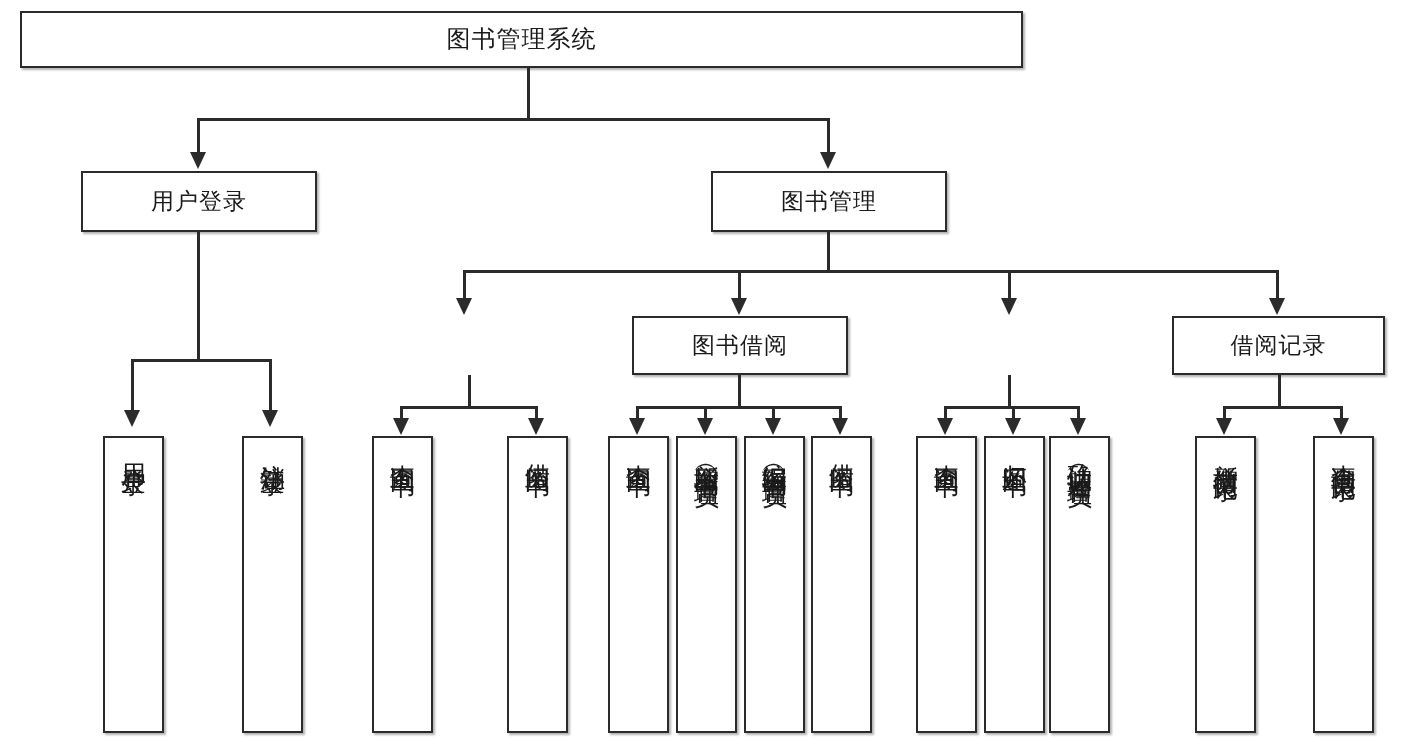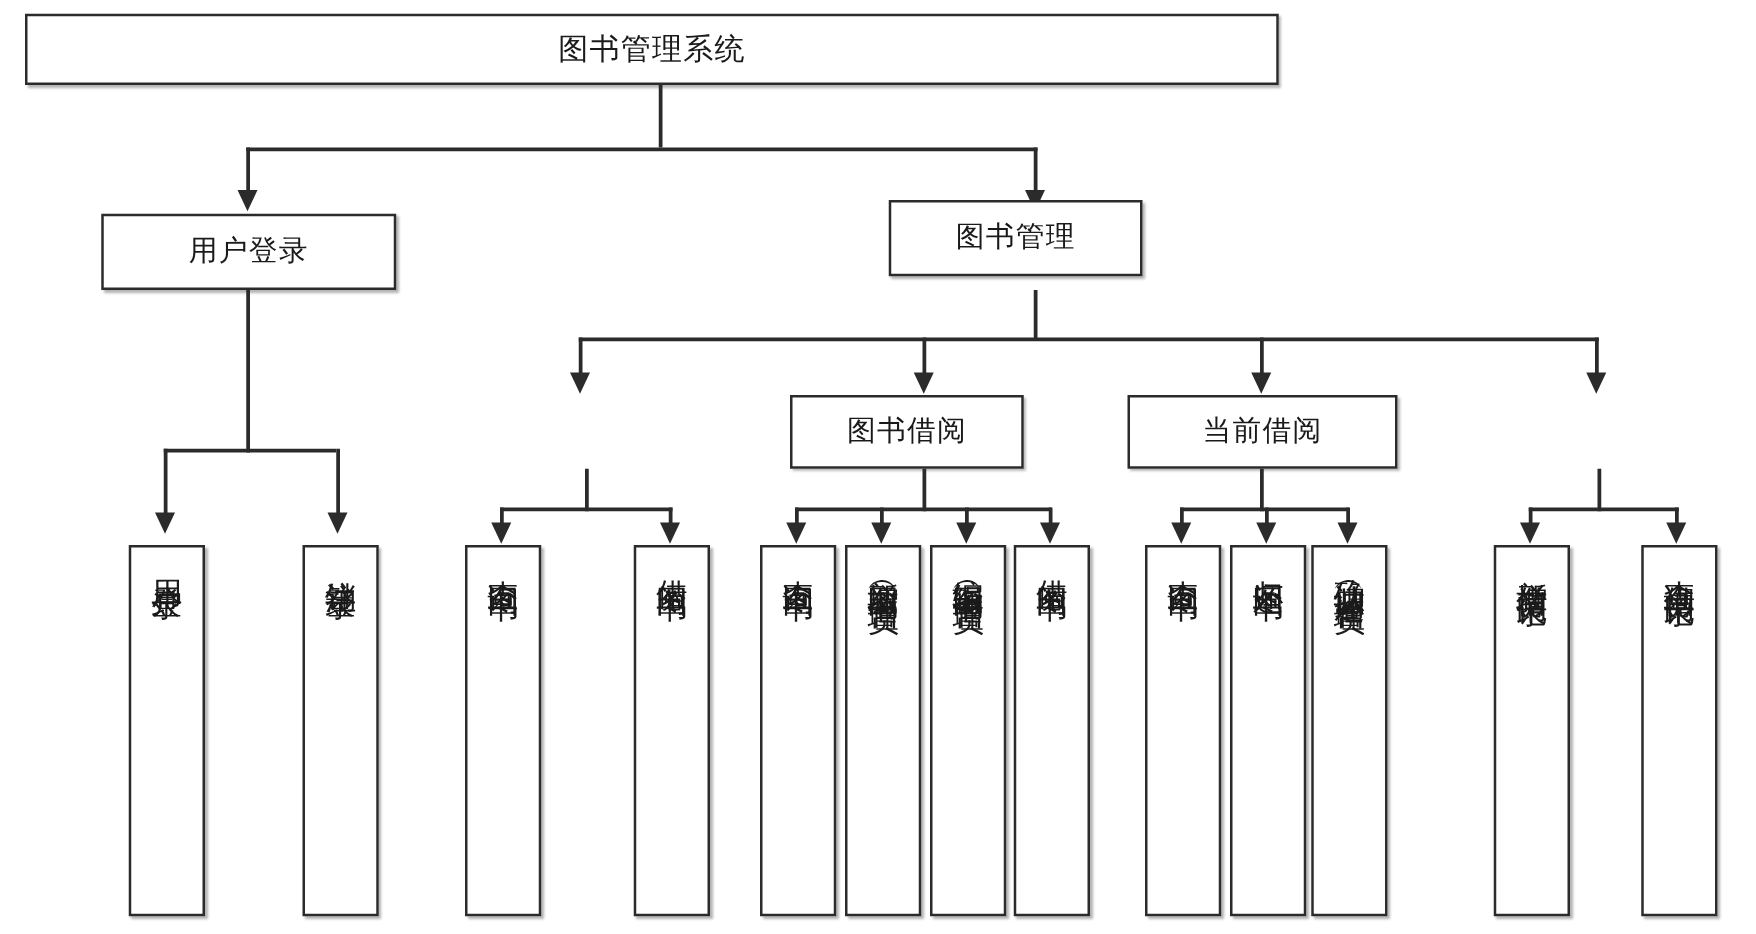--- a/index.html
+++ b/index.html
@@ -95,21 +95,21 @@
   <div class="edge v" style="left:197px; top:118px; width:3px; height:35px;"></div>
   <div class="arrow" style="left:190px; top:152px;"></div>
 
   <div class="edge v" style="left:827px; top:118px; width:3px; height:35px;"></div>
   <div class="arrow" style="left:820px; top:152px;"></div>
 
   <div class="node node-h" style="left:81px; top:171px; width:236px; height:61px;">
     <span>用户登录</span>
   </div>
 
-  <div class="node node-h" style="left:711px; top:160px; width:203px; height:61px;">
+  <div class="node node-h" style="left:711px; top:171px; width:236px; height:61px;">
     <span>图书管理</span>
   </div>
 
   <div class="edge v" style="left:197px; top:232px; width:3px; height:130px;"></div>
   <div class="edge h" style="left:131px; top:359px; width:138px; height:3px;"></div>
   <div class="edge v" style="left:131px; top:359px; width:3px; height:52px;"></div>
   <div class="arrow" style="left:124px; top:410px;"></div>
   <div class="edge v" style="left:269px; top:359px; width:3px; height:52px;"></div>
   <div class="arrow" style="left:262px; top:410px;"></div>
 
@@ -121,25 +121,25 @@
 
   <div class="edge v" style="left:738px; top:270px; width:3px; height:30px;"></div>
   <div class="arrow" style="left:731px; top:298px;"></div>
 
   <div class="edge v" style="left:1008px; top:270px; width:3px; height:30px;"></div>
   <div class="arrow" style="left:1001px; top:298px;"></div>
 
   <div class="edge v" style="left:1276px; top:270px; width:3px; height:30px;"></div>
   <div class="arrow" style="left:1269px; top:298px;"></div>
 
-  <div class="node node-h" style="left:632px; top:316px; width:187px; height:59px;">
+  <div class="node node-h" style="left:632px; top:316px; width:216px; height:59px;font-family:Liberation Serif, serif;">
     <span>图书借阅</span>
   </div>
-  <div class="node node-h" style="left:902px; top:316px; width:216px; height:59px;">
-    <span>当前借阅</span>
+  <div class="node node-h" style="left:1172px; top:316px; width:213px; height:59px;">
+    <span>借阅记录</span>
   </div>
 
   <div class="edge v" style="left:468px; top:375px; width:3px; height:34px;"></div>
   <div class="edge h" style="left:400px; top:406px; width:138px; height:3px;"></div>
   <div class="edge v" style="left:400px; top:406px; width:3px; height:15px;"></div>
   <div class="arrow" style="left:393px; top:418px;"></div>
   <div class="edge v" style="left:535px; top:406px; width:3px; height:15px;"></div>
   <div class="arrow" style="left:528px; top:418px;"></div>
 
   <div class="edge v" style="left:738px; top:375px; width:3px; height:34px;"></div>

